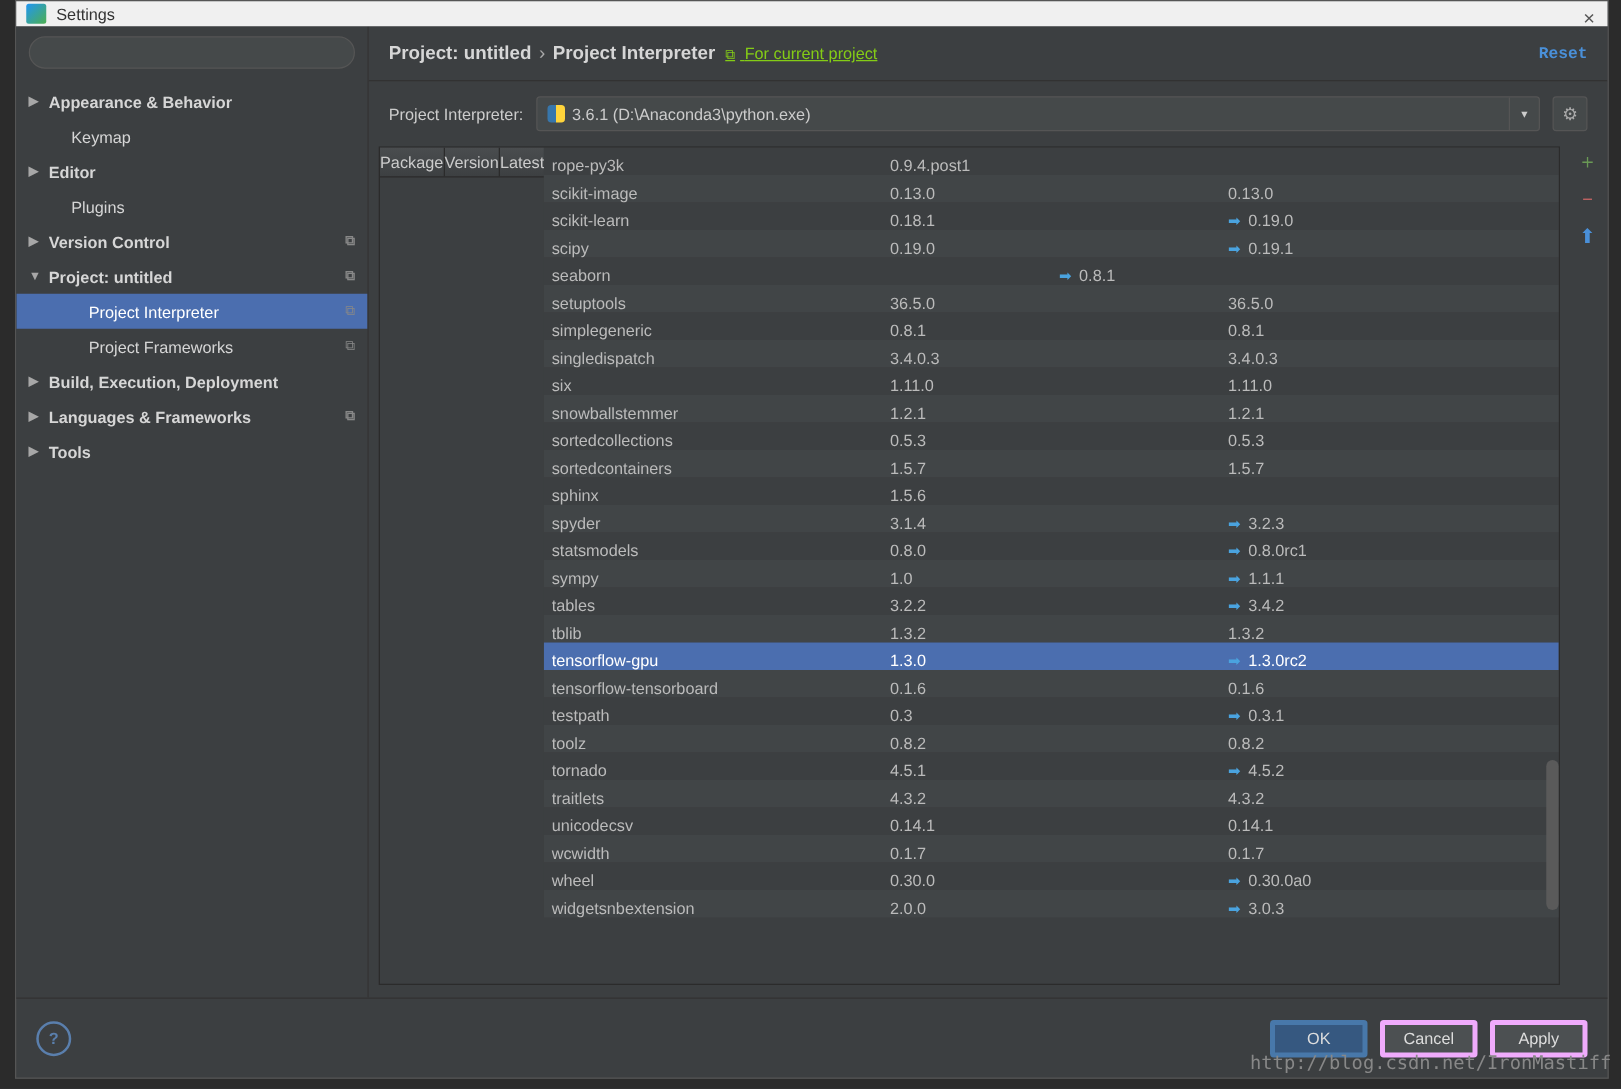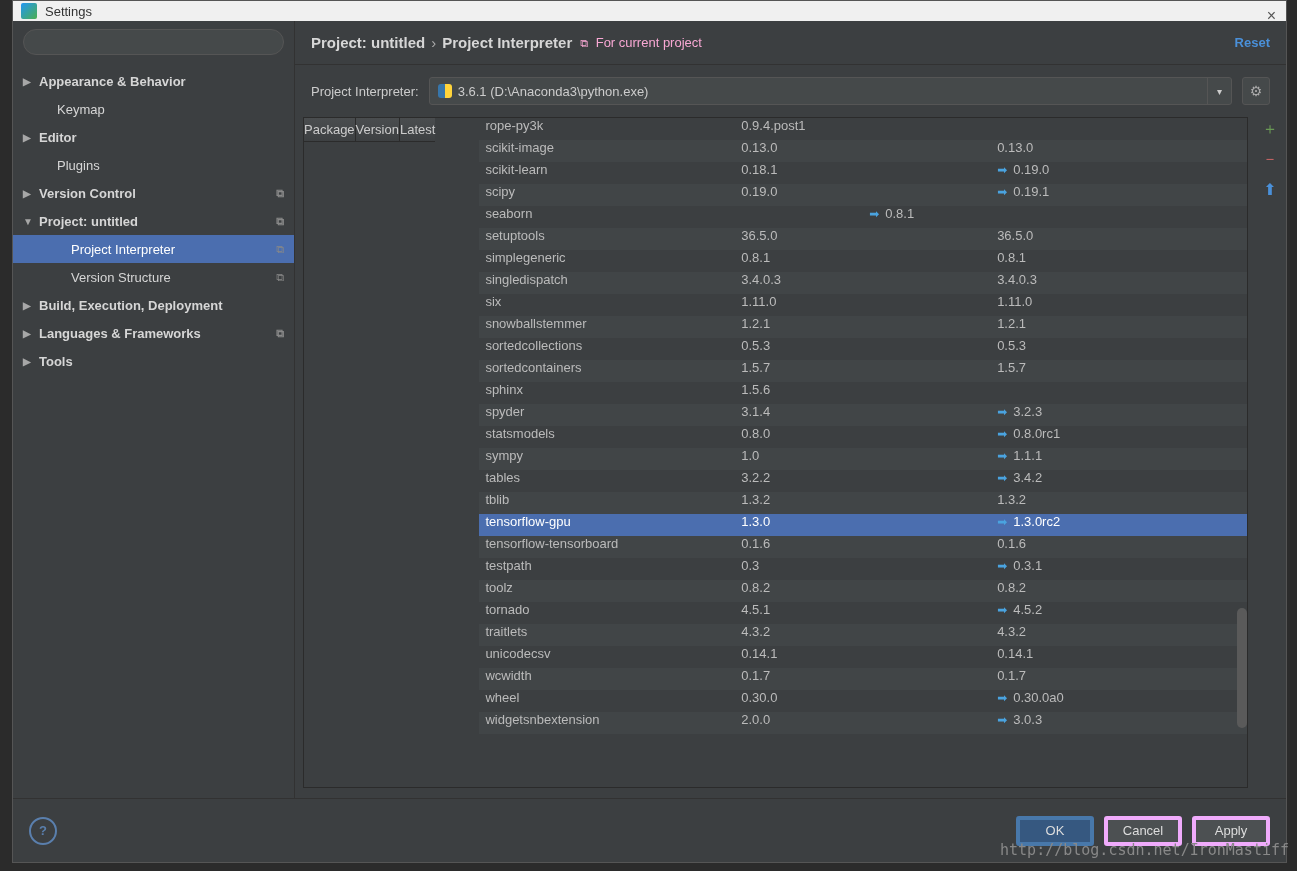--- a/index.html
+++ b/index.html
@@ -128,27 +128,28 @@
   align-items: center;
   padding: 0 16px;
   border-bottom: 1px solid #323232;
 }
 .breadcrumb .bc-text {
   font-size: 15px;
   color: #d6d6d6;
   font-weight: bold;
 }
 .breadcrumb .bc-sep { margin: 0 6px; color: #aaa; font-weight: normal;}
-.breadcrumb .bc-hint { color: #f9a8d4; font-size: 13px; margin-left: 8px; font-weight: normal;}
+.breadcrumb .bc-hint { color: #84cc16; font-size: 13px; margin-left: 8px; font-weight: normal; text-decoration: underline;}
 .breadcrumb .bc-hint-icon { margin-right: 4px; font-size: 11px;}
 .breadcrumb .reset {
   margin-left: auto;
   color: #4a90d9;
   font-weight: bold;
   cursor: pointer;
+  font-family: Liberation Mono, monospace;
 }
 .interp-row {
   display: flex;
   align-items: center;
   padding: 12px 16px;
   gap: 10px;
 }
 .interp-label { color: #ccc; text-align: right; }
 .interp-select {
   flex: 1;
@@ -217,22 +218,21 @@
 }
 .th:last-child { border-right: none; }
 .tbody {
   flex: 1;
   overflow-y: auto;
   position: relative;
 }
 .tr {
   display: flex;
   height: 22px;
-  align-items: flex-start;
-  margin-left: 44px;
+  align-items: flex-end;
 }
 .tr:nth-child(odd){ background: #3c3f41; }
 .tr:nth-child(even){ background: #414547; }
 .tr.selected { background: #4b6eaf; color: #fff; }
 .td {
   flex: 1;
   padding-left: 6px;
   white-space: nowrap;
   overflow: hidden;
   text-overflow: ellipsis;
@@ -351,21 +351,21 @@
           <div class="tree-item">
             <span class="arrow down">▼</span>
             <span>Project: untitled</span>
             <span class="copy-icon">⧉</span>
           </div>
           <div class="tree-item child2 selected">
             <span>Project Interpreter</span>
             <span class="copy-icon">⧉</span>
           </div>
           <div class="tree-item child2">
-            <span>Version Structure</span>
+            <span>Project Frameworks</span>
             <span class="copy-icon">⧉</span>
           </div>
           <div class="tree-item">
             <span class="arrow">▶</span>
             <span>Build, Execution, Deployment</span>
           </div>
           <div class="tree-item">
             <span class="arrow">▶</span>
             <span>Languages &amp; Frameworks</span>
             <span class="copy-icon">⧉</span>

